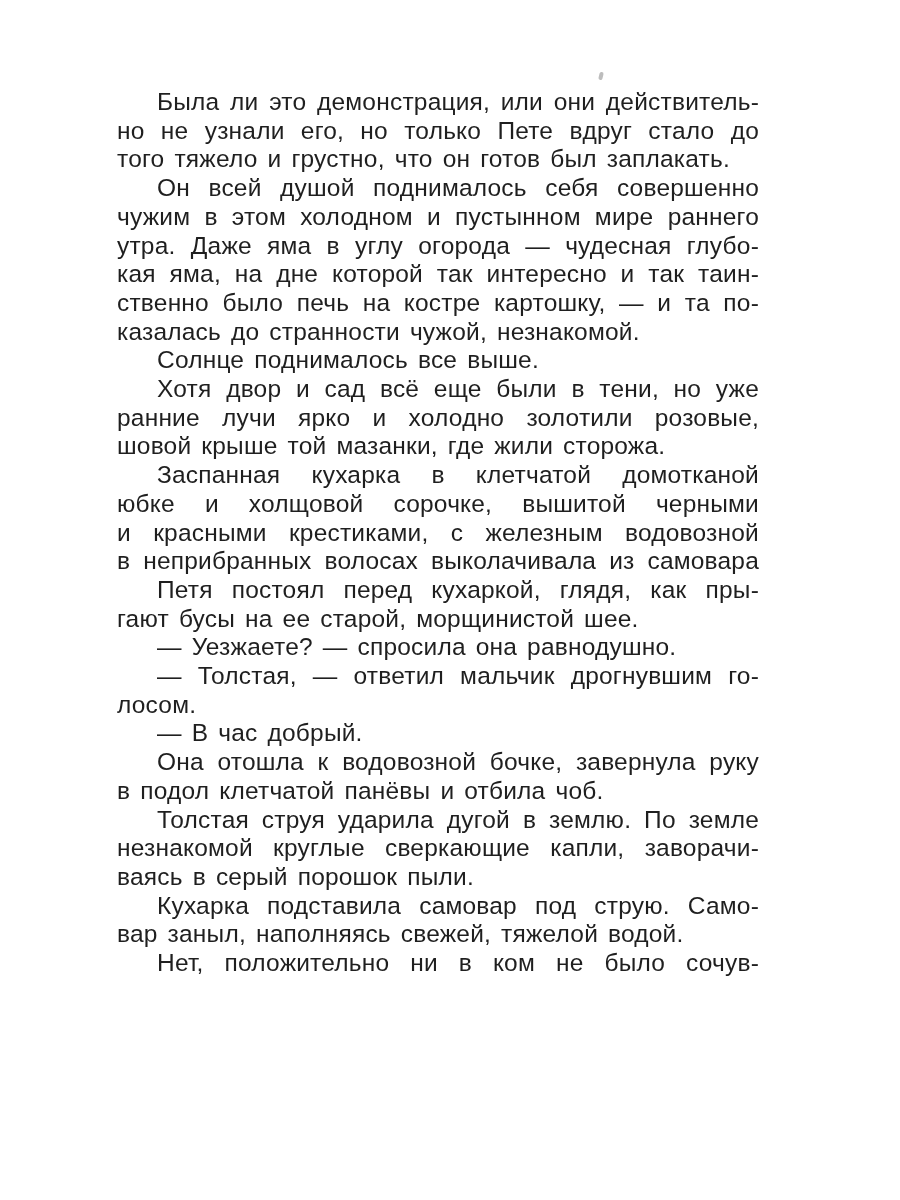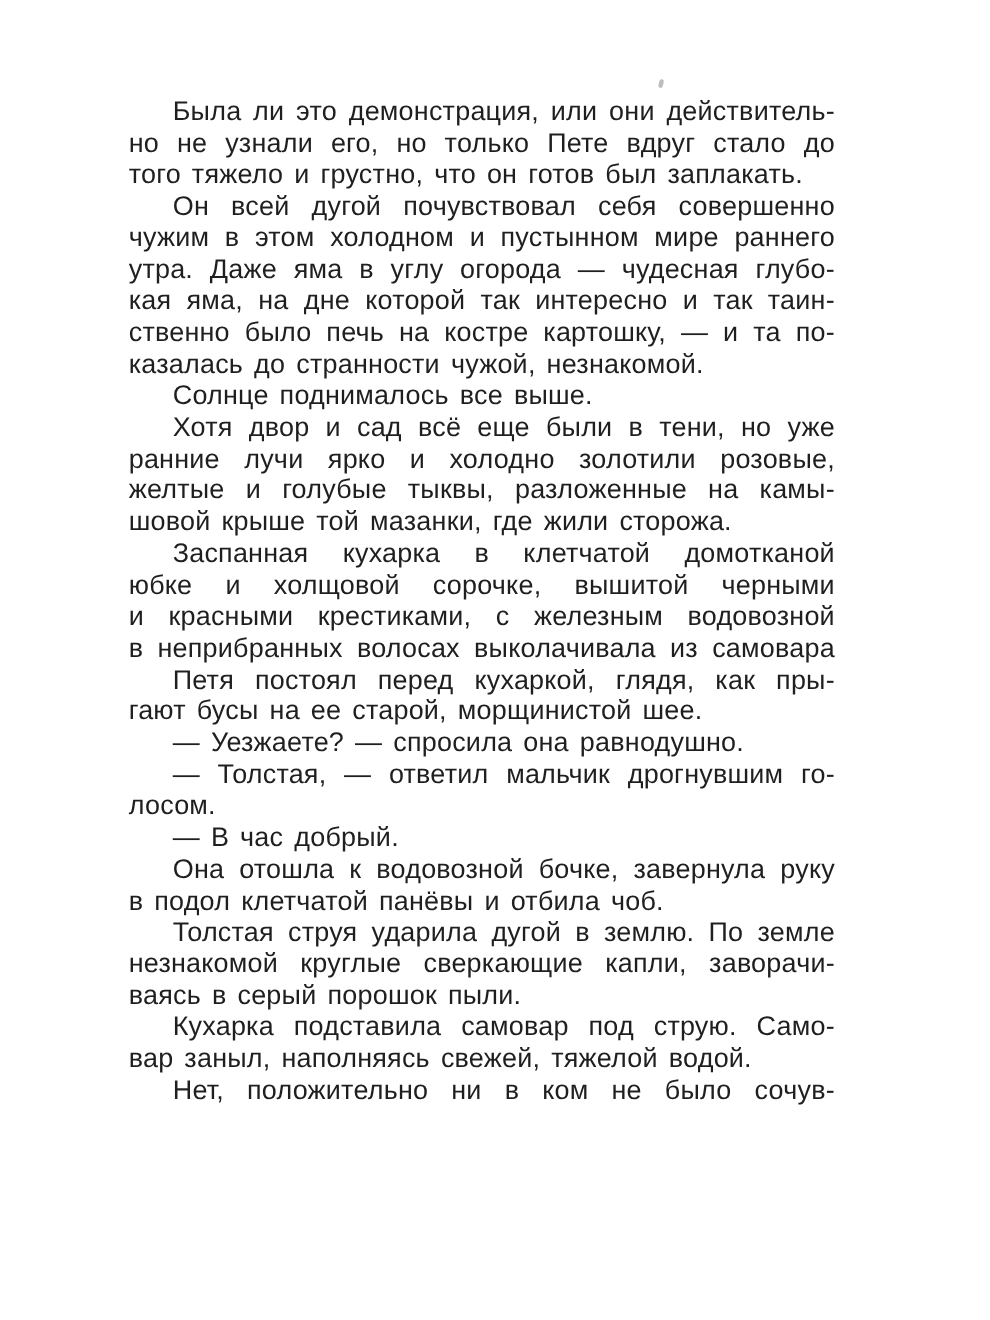--- a/index.html
+++ b/index.html
@@ -82,30 +82,29 @@
 <body>
 
 <div class="page">
 
   <div class="speck"></div>
 
   <div class="text-block">
       <div class="line indent">Была ли это демонстрация, или они действитель-</div>
       <div class="line">но не узнали его, но только Пете вдруг стало до</div>
       <div class="line last">того тяжело и грустно, что он готов был заплакать.</div>
-      <div class="line indent">Он всей дугой почувствовал себя совершенно</div>
+      <div class="line indent">Он всей душой поднималось себя совершенно</div>
       <div class="line">чужим в этом холодном и пустынном мире раннего</div>
       <div class="line">утра. Даже яма в углу огорода — чудесная глубо-</div>
       <div class="line">кая яма, на дне которой так интересно и так таин-</div>
       <div class="line">ственно было печь на костре картошку, — и та по-</div>
       <div class="line last">казалась до странности чужой, незнакомой.</div>
       <div class="line indent last">Солнце поднималось все выше.</div>
       <div class="line indent">Хотя двор и сад всё еще были в тени, но уже</div>
       <div class="line">ранние лучи ярко и холодно золотили розовые,</div>
-      <div class="line">желтые и голубые тыквы, разложенные на камы-</div>
       <div class="line last">шовой крыше той мазанки, где жили сторожа.</div>
       <div class="line indent">Заспанная кухарка в клетчатой домотканой</div>
       <div class="line">юбке и холщовой сорочке, вышитой черными</div>
       <div class="line">и красными крестиками, с железным водовозной</div>
       <div class="line">в неприбранных волосах выколачивала из самовара</div>
       <div class="line indent">Петя постоял перед кухаркой, глядя, как пры-</div>
       <div class="line last">гают бусы на ее старой, морщинистой шее.</div>
       <div class="line indent last">— Уезжаете? — спросила она равнодушно.</div>
       <div class="line indent">— Толстая, — ответил мальчик дрогнувшим го-</div>
       <div class="line last">лосом.</div>

